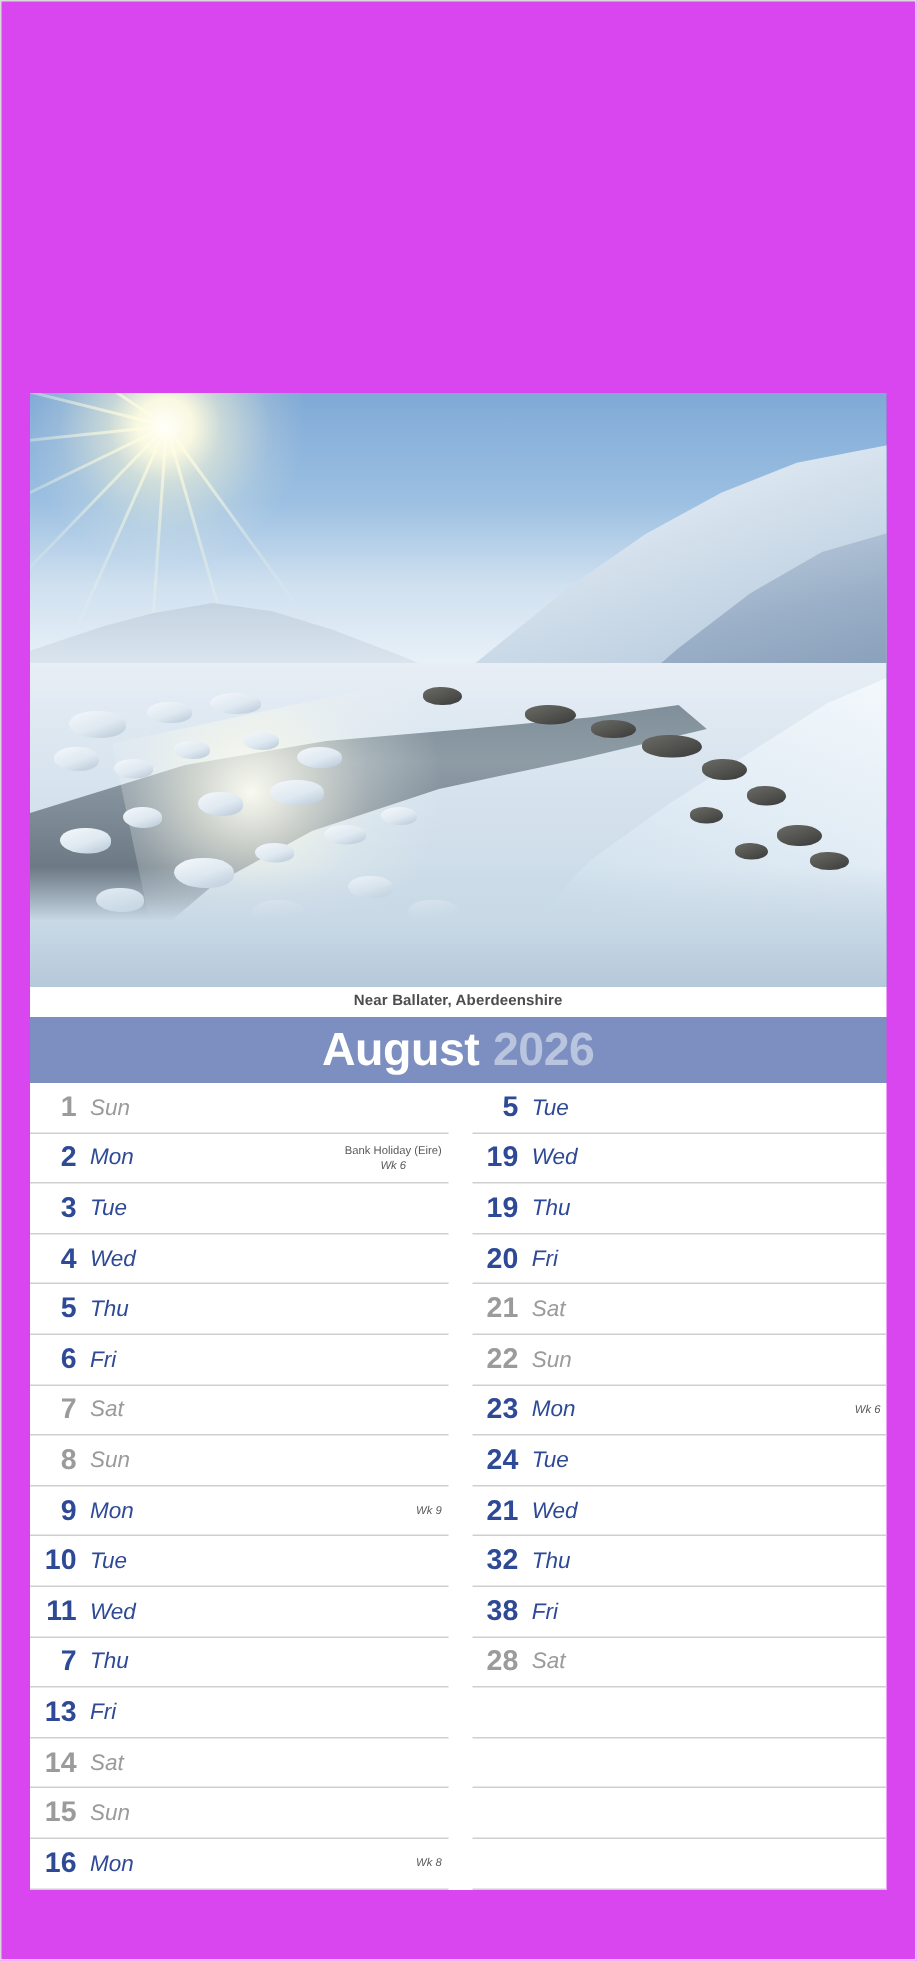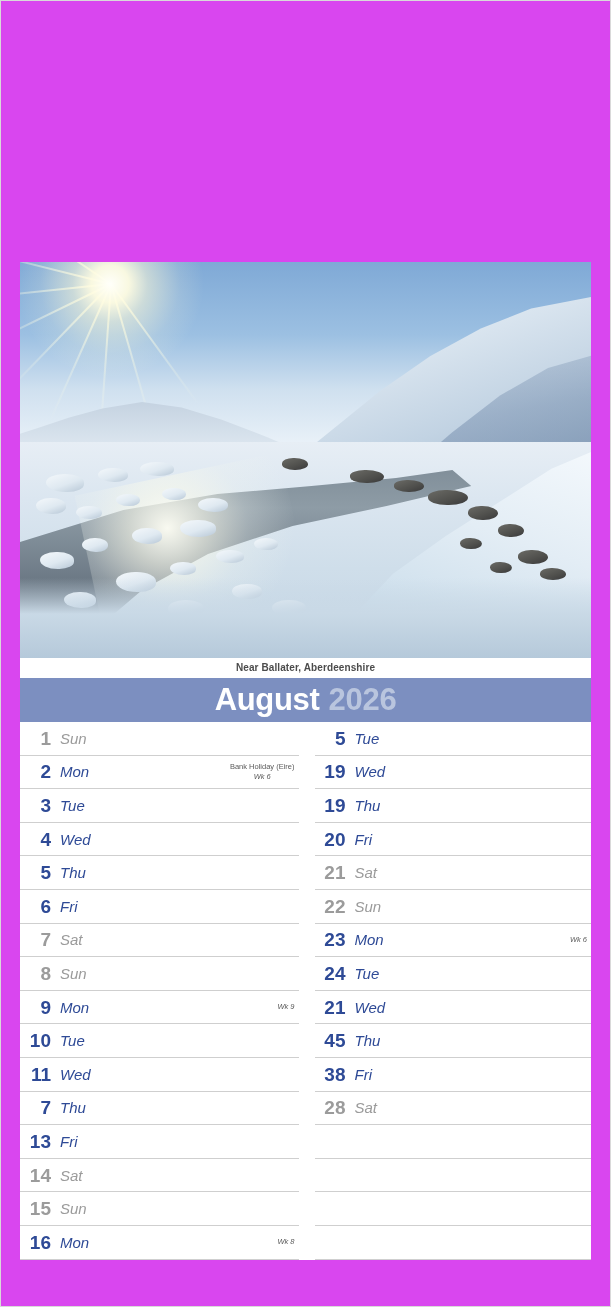--- a/index.html
+++ b/index.html
@@ -403,21 +403,21 @@
           </div>
           <div class="day-row">
             <span class="daynum">24</span>
             <span class="dayname">Tue</span>
           </div>
           <div class="day-row">
             <span class="daynum">21</span>
             <span class="dayname">Wed</span>
           </div>
           <div class="day-row">
-            <span class="daynum">45</span>
+            <span class="daynum">32</span>
             <span class="dayname">Thu</span>
           </div>
           <div class="day-row">
             <span class="daynum">38</span>
             <span class="dayname">Fri</span>
           </div>
           <div class="day-row weekend">
             <span class="daynum">28</span>
             <span class="dayname">Sat</span>
           </div>

